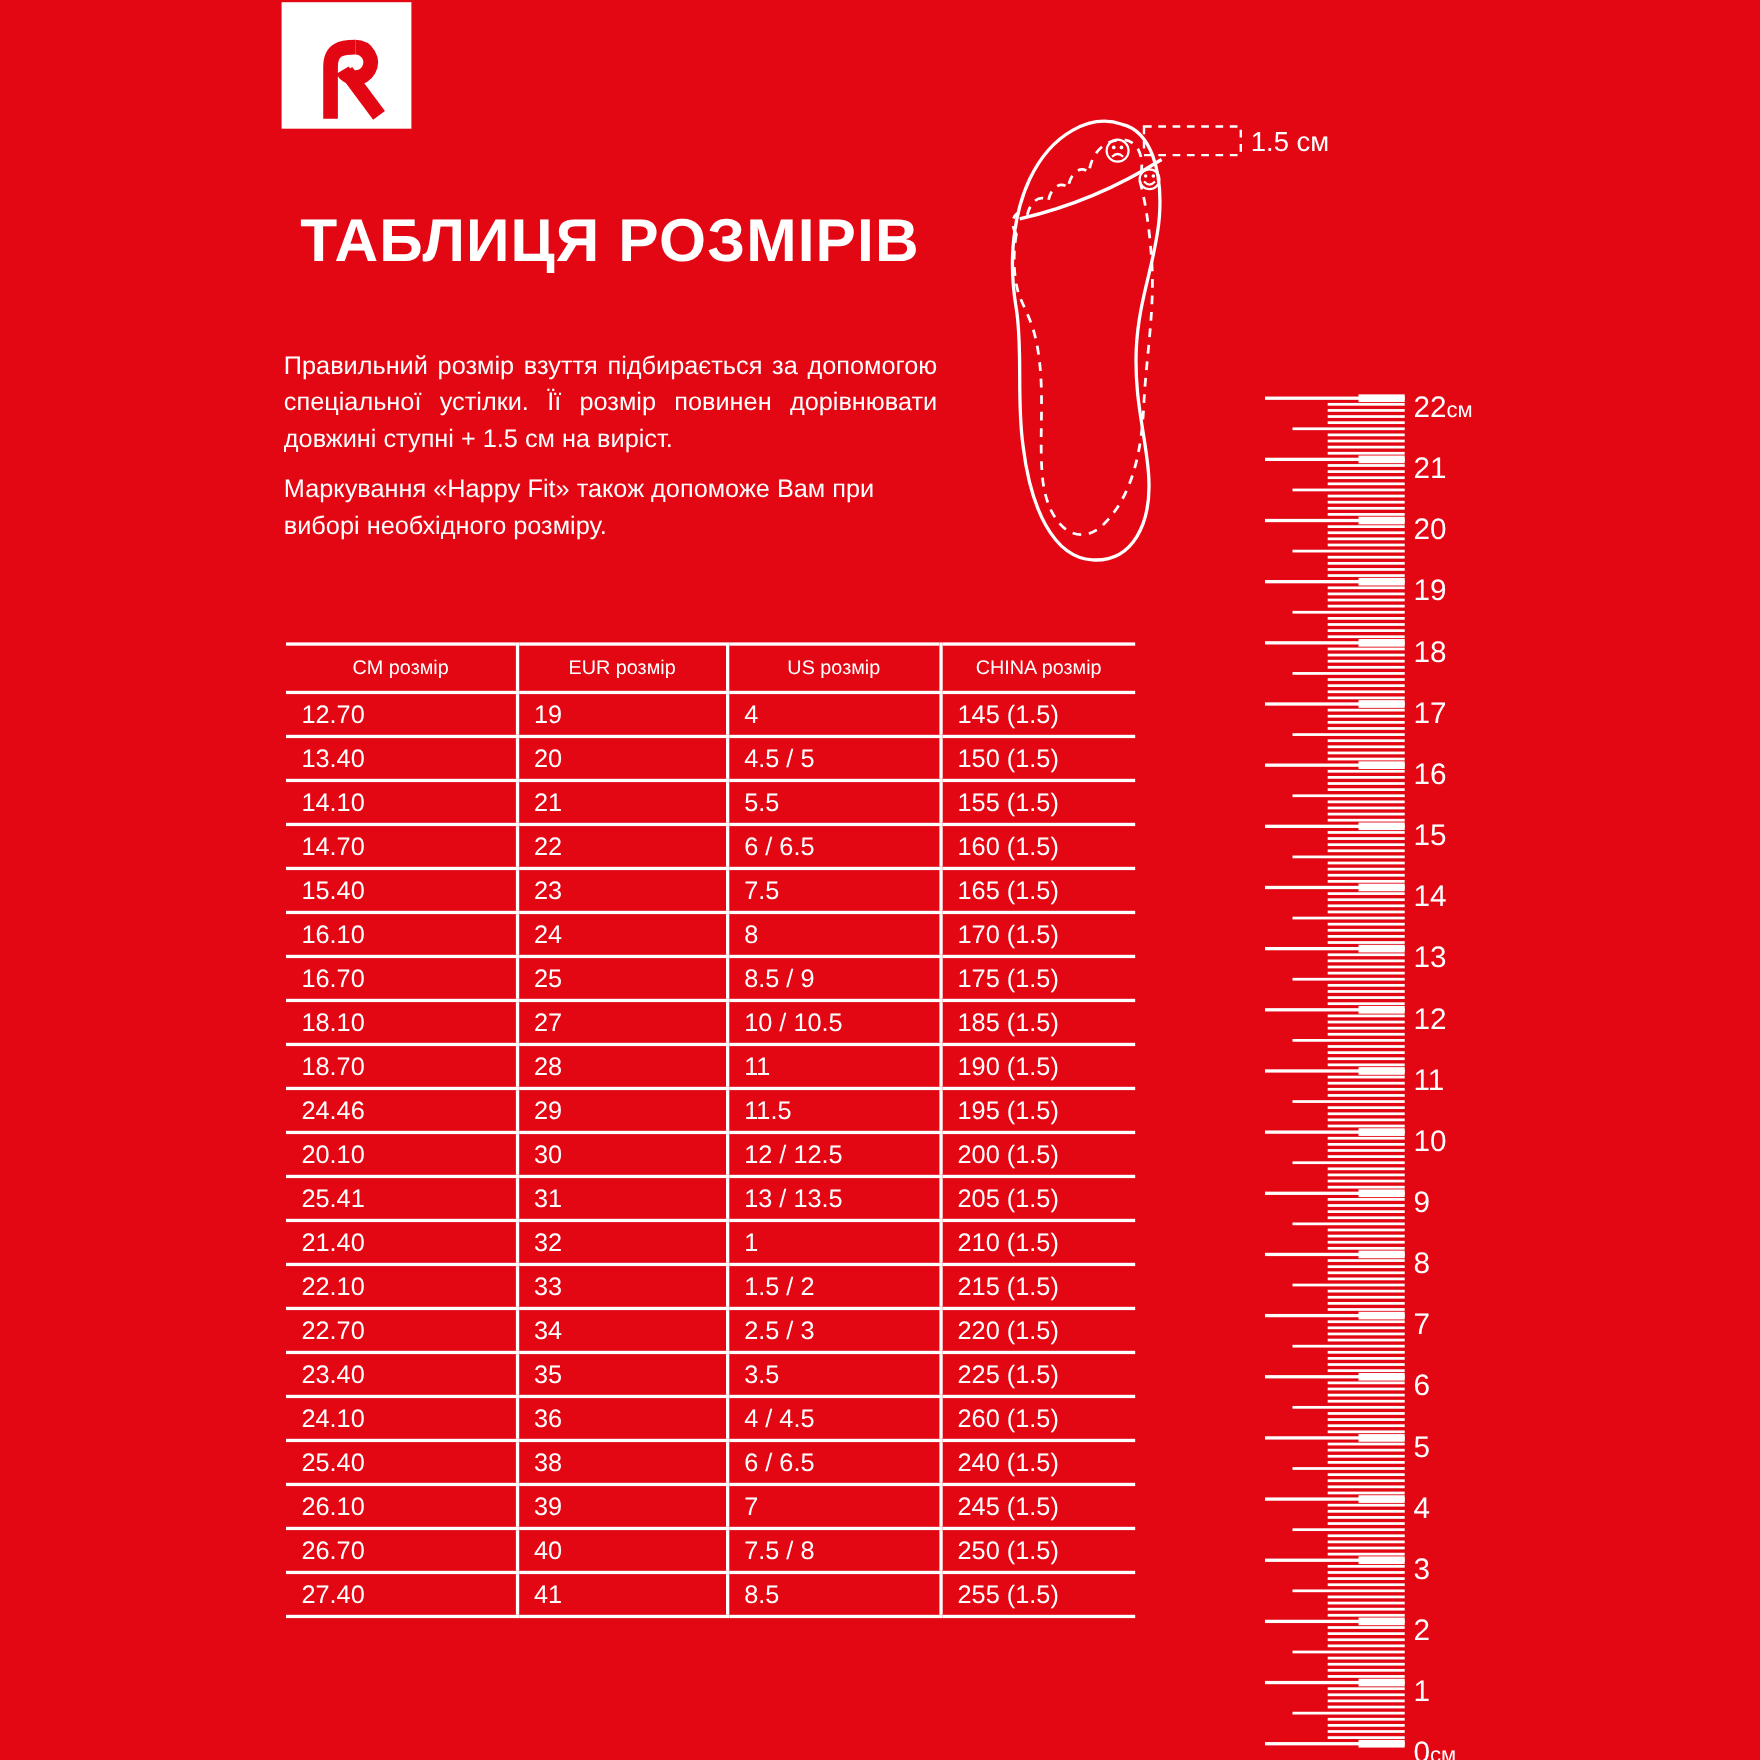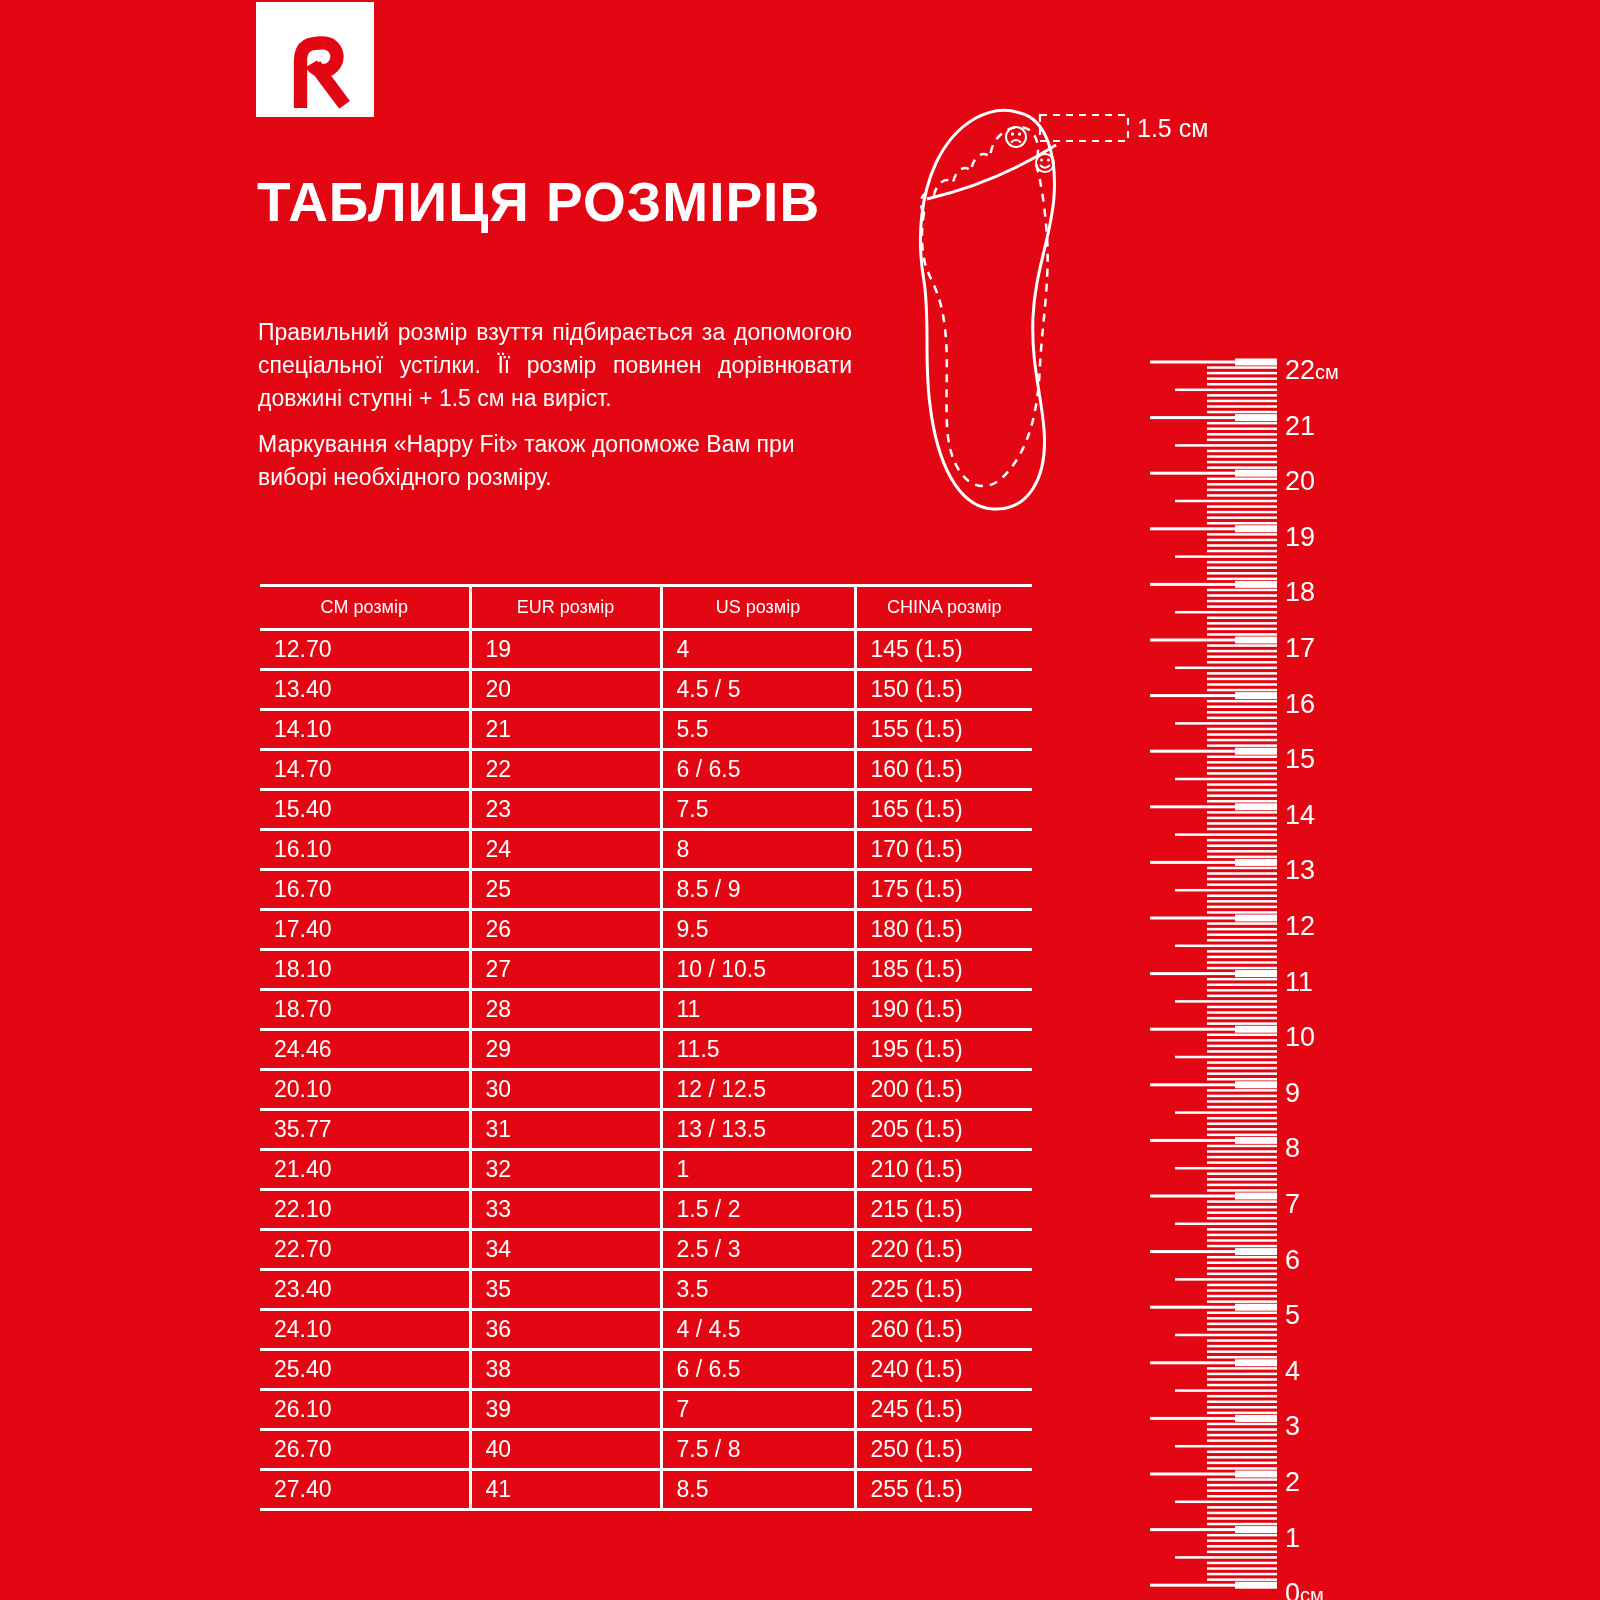--- a/index.html
+++ b/index.html
@@ -6,21 +6,21 @@
   .canvas{
     position:relative;width:1600px;height:1600px;overflow:hidden;
     background:#E30613;color:#fff;
     font-family:"Liberation Sans", sans-serif;
   }
   
   .logo-box{position:absolute;left:256px;top:2px;width:118px;height:115px;background:#fff;}
   .logo-box svg{position:absolute;left:34px;top:26px;}
   
   .page-title{
-    position:absolute;left:257px;top:170px;margin:0;
+    position:absolute;left:257px;top:170px;margin:16px;
     font-size:55px;font-weight:bold;letter-spacing:1px;white-space:nowrap;
   }
   
   .para{position:absolute;left:258px;margin:0;font-size:23px;line-height:33px;}
   .para-1{top:316px;width:594px;text-align:justify;}
   .para-2{top:428px;width:566px;}
   
   table.size-table{
     position:absolute;left:260px;top:584px;width:772px;
     border-collapse:collapse;table-layout:fixed;
@@ -110,26 +110,20 @@
           <td>8</td>
           <td>170 (1.5)</td>
         </tr>
         <tr>
           <td>16.70</td>
           <td>25</td>
           <td>8.5 / 9</td>
           <td>175 (1.5)</td>
         </tr>
         <tr>
-          <td>17.40</td>
-          <td>26</td>
-          <td>9.5</td>
-          <td>180 (1.5)</td>
-        </tr>
-        <tr>
           <td>18.10</td>
           <td>27</td>
           <td>10 / 10.5</td>
           <td>185 (1.5)</td>
         </tr>
         <tr>
           <td>18.70</td>
           <td>28</td>
           <td>11</td>
           <td>190 (1.5)</td>
@@ -140,21 +134,21 @@
           <td>11.5</td>
           <td>195 (1.5)</td>
         </tr>
         <tr>
           <td>20.10</td>
           <td>30</td>
           <td>12 / 12.5</td>
           <td>200 (1.5)</td>
         </tr>
         <tr>
-          <td>35.77</td>
+          <td>25.41</td>
           <td>31</td>
           <td>13 / 13.5</td>
           <td>205 (1.5)</td>
         </tr>
         <tr>
           <td>21.40</td>
           <td>32</td>
           <td>1</td>
           <td>210 (1.5)</td>
         </tr>

